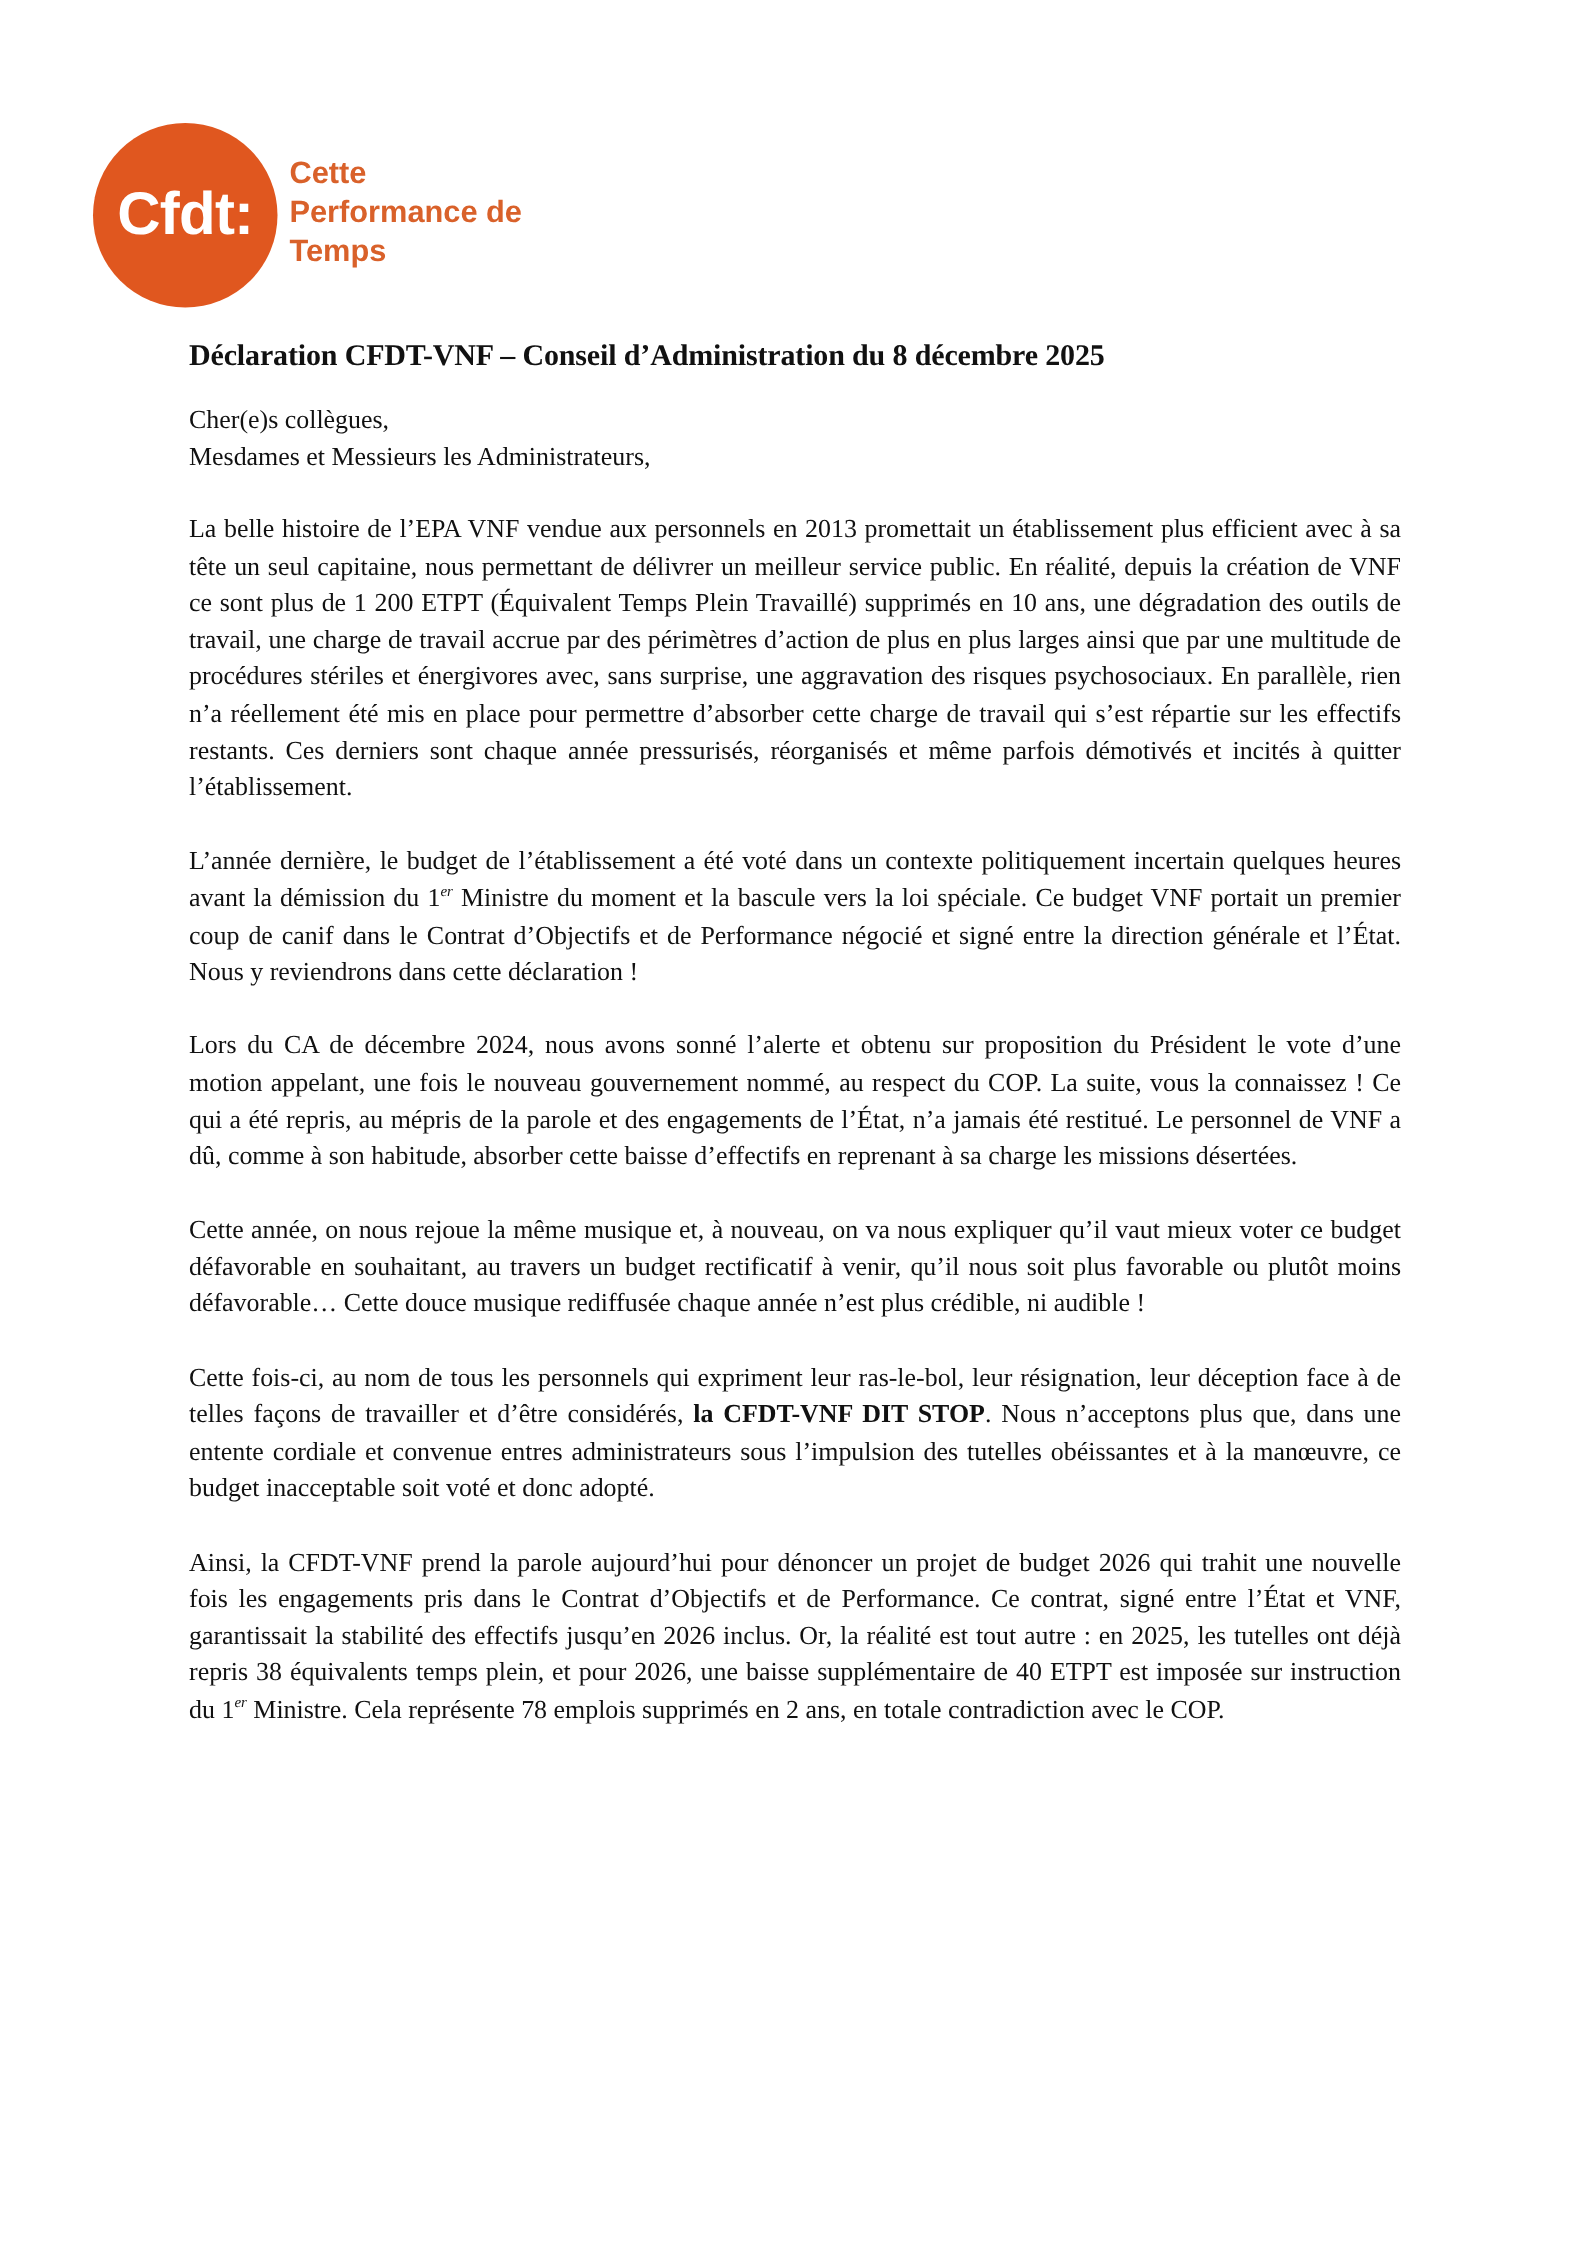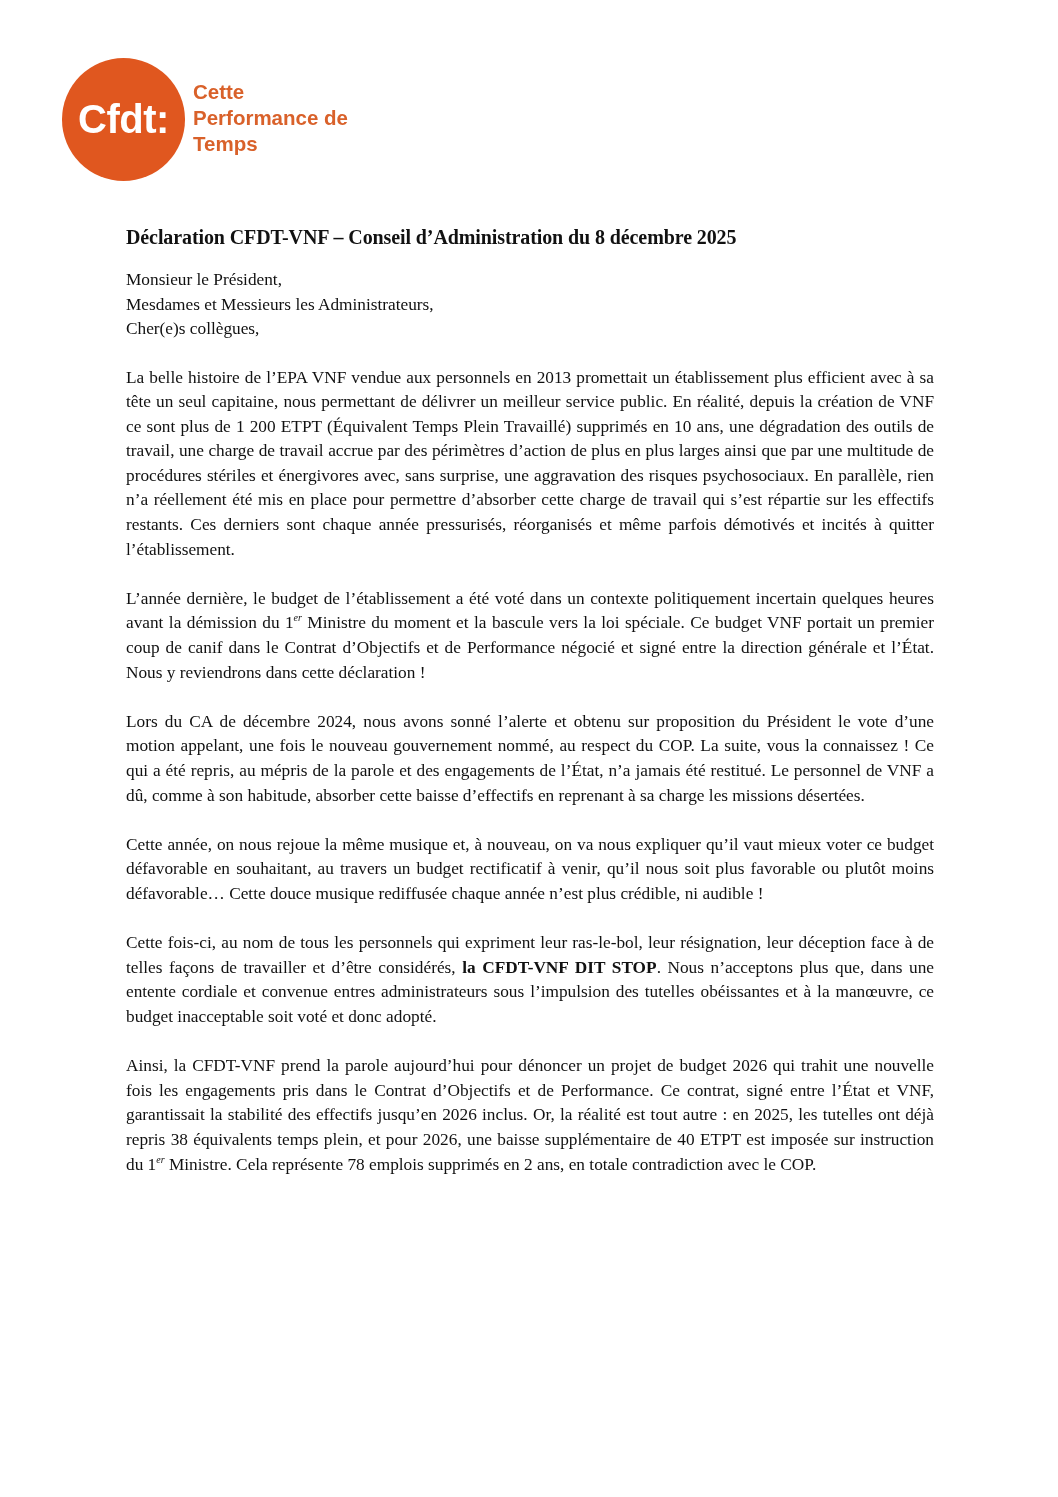--- a/index.html
+++ b/index.html
@@ -11,21 +11,21 @@
       width: 1058px;
       height: 1497px;
       position: relative;
       overflow: hidden;
       font-family: "Liberation Serif", "DejaVu Serif", serif;
       color: #111111;
     }
     .logo {
       position: absolute;
       left: 62px;
-      top: 58px;
+      top: 82px;
       display: flex;
       align-items: center;
     }
     .logo-circle {
       width: 123px;
       height: 123px;
       border-radius: 50%;
       background: #E0571F;
       display: flex;
       align-items: center;
@@ -92,23 +92,22 @@
     <div>Cette</div>
     <div>Performance de</div>
     <div>Temps</div>
   </div>
 </div>
 
 <div class="content">
   <div class="title">Déclaration CFDT-VNF – Conseil d’Administration du 8 décembre 2025</div>
 
   <div class="salutation">
-    <div>Monsieur le Président,</div>
+    <div>Cher(e)s collègues,</div>
     <div>Mesdames et Messieurs les Administrateurs,</div>
-    <div>Cher(e)s collègues,</div>
   </div>
 
   <p class="para">La belle histoire de l’EPA VNF vendue aux personnels en 2013 promettait un établissement plus efficient avec à sa tête un seul capitaine, nous permettant de délivrer un meilleur service public. En réalité, depuis la création de VNF ce sont plus de 1 200 ETPT (Équivalent Temps Plein Travaillé) supprimés en 10 ans, une dégradation des outils de travail, une charge de travail accrue par des périmètres d’action de plus en plus larges ainsi que par une multitude de procédures stériles et énergivores avec, sans surprise, une aggravation des risques psychosociaux. En parallèle, rien n’a réellement été mis en place pour permettre d’absorber cette charge de travail qui s’est répartie sur les effectifs restants. Ces derniers sont chaque année pressurisés, réorganisés et même parfois démotivés et incités à quitter l’établissement.</p>
 
   <p class="para"><span>L’année dernière, le budget de l’établissement a été voté dans un contexte politiquement incertain quelques heures avant la démission du 1</span><sup>er</sup><span> Ministre du moment et la bascule vers la loi spéciale. Ce budget VNF portait un premier coup de canif dans le Contrat d’Objectifs et de Performance négocié et signé entre la direction générale et l’État. Nous y reviendrons dans cette déclaration !</span></p>
 
   <p class="para">Lors du CA de décembre 2024, nous avons sonné l’alerte et obtenu sur proposition du Président le vote d’une motion appelant, une fois le nouveau gouvernement nommé, au respect du COP. La suite, vous la connaissez ! Ce qui a été repris, au mépris de la parole et des engagements de l’État, n’a jamais été restitué. Le personnel de VNF a dû, comme à son habitude, absorber cette baisse d’effectifs en reprenant à sa charge les missions désertées.</p>
 
   <p class="para">Cette année, on nous rejoue la même musique et, à nouveau, on va nous expliquer qu’il vaut mieux voter ce budget défavorable en souhaitant, au travers un budget rectificatif à venir, qu’il nous soit plus favorable ou plutôt moins défavorable… Cette douce musique rediffusée chaque année n’est plus crédible, ni audible !</p>
 

